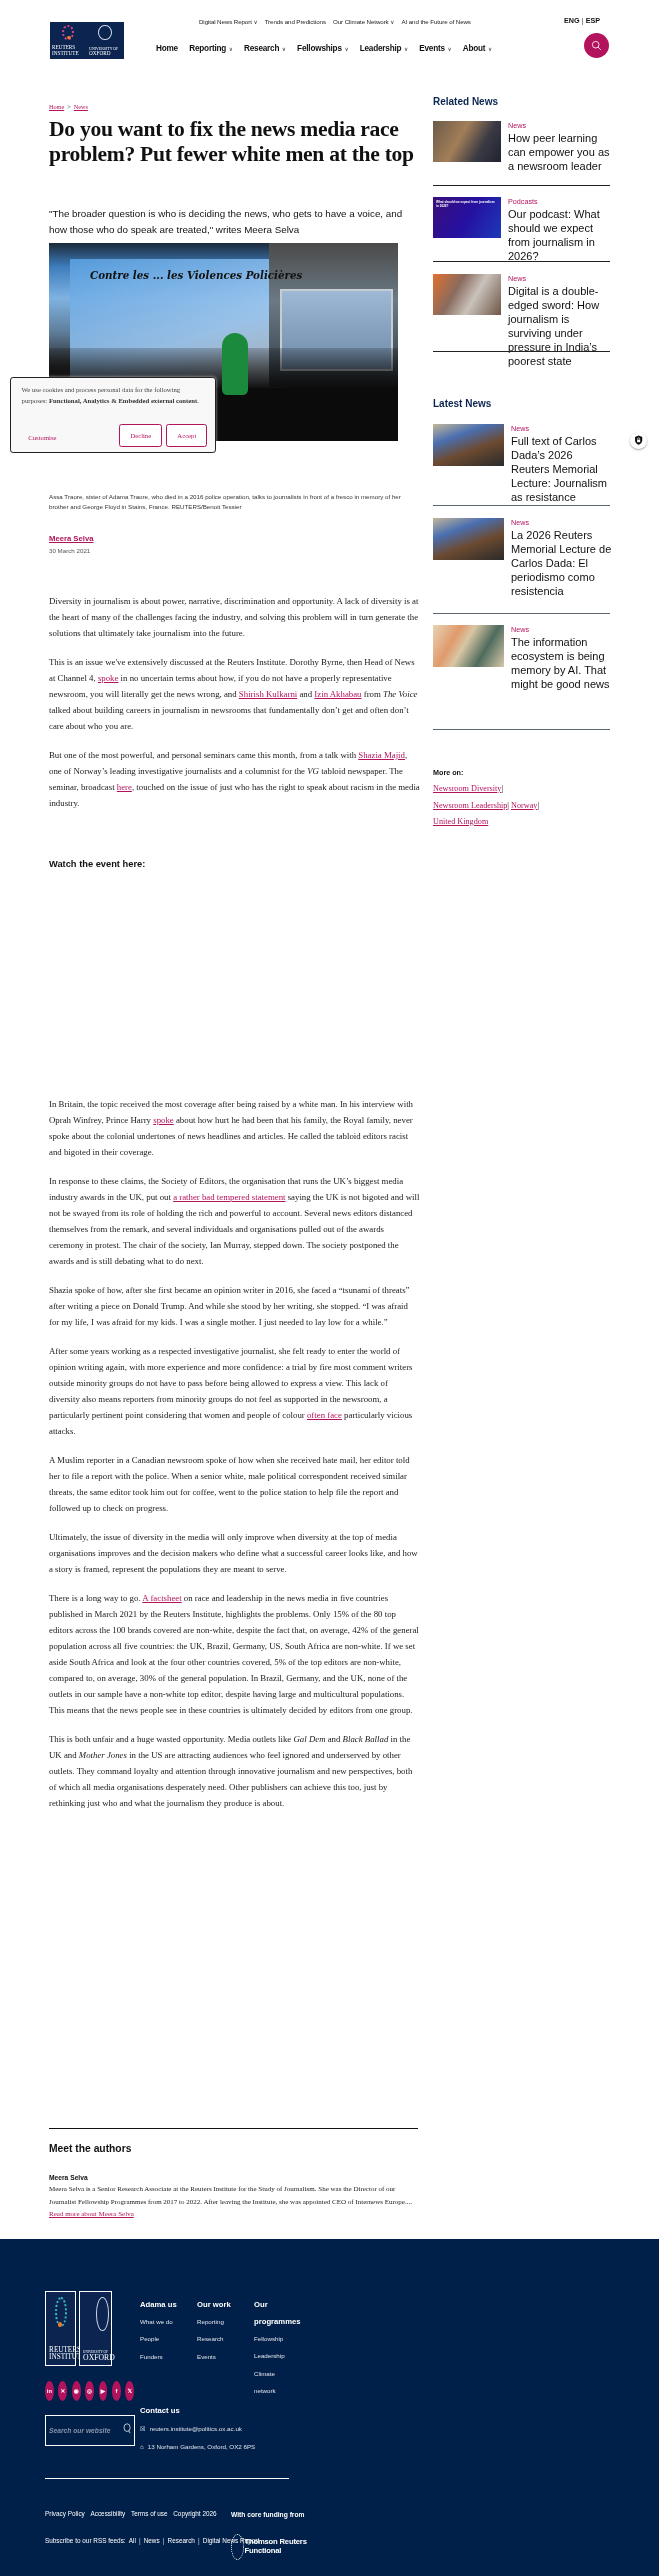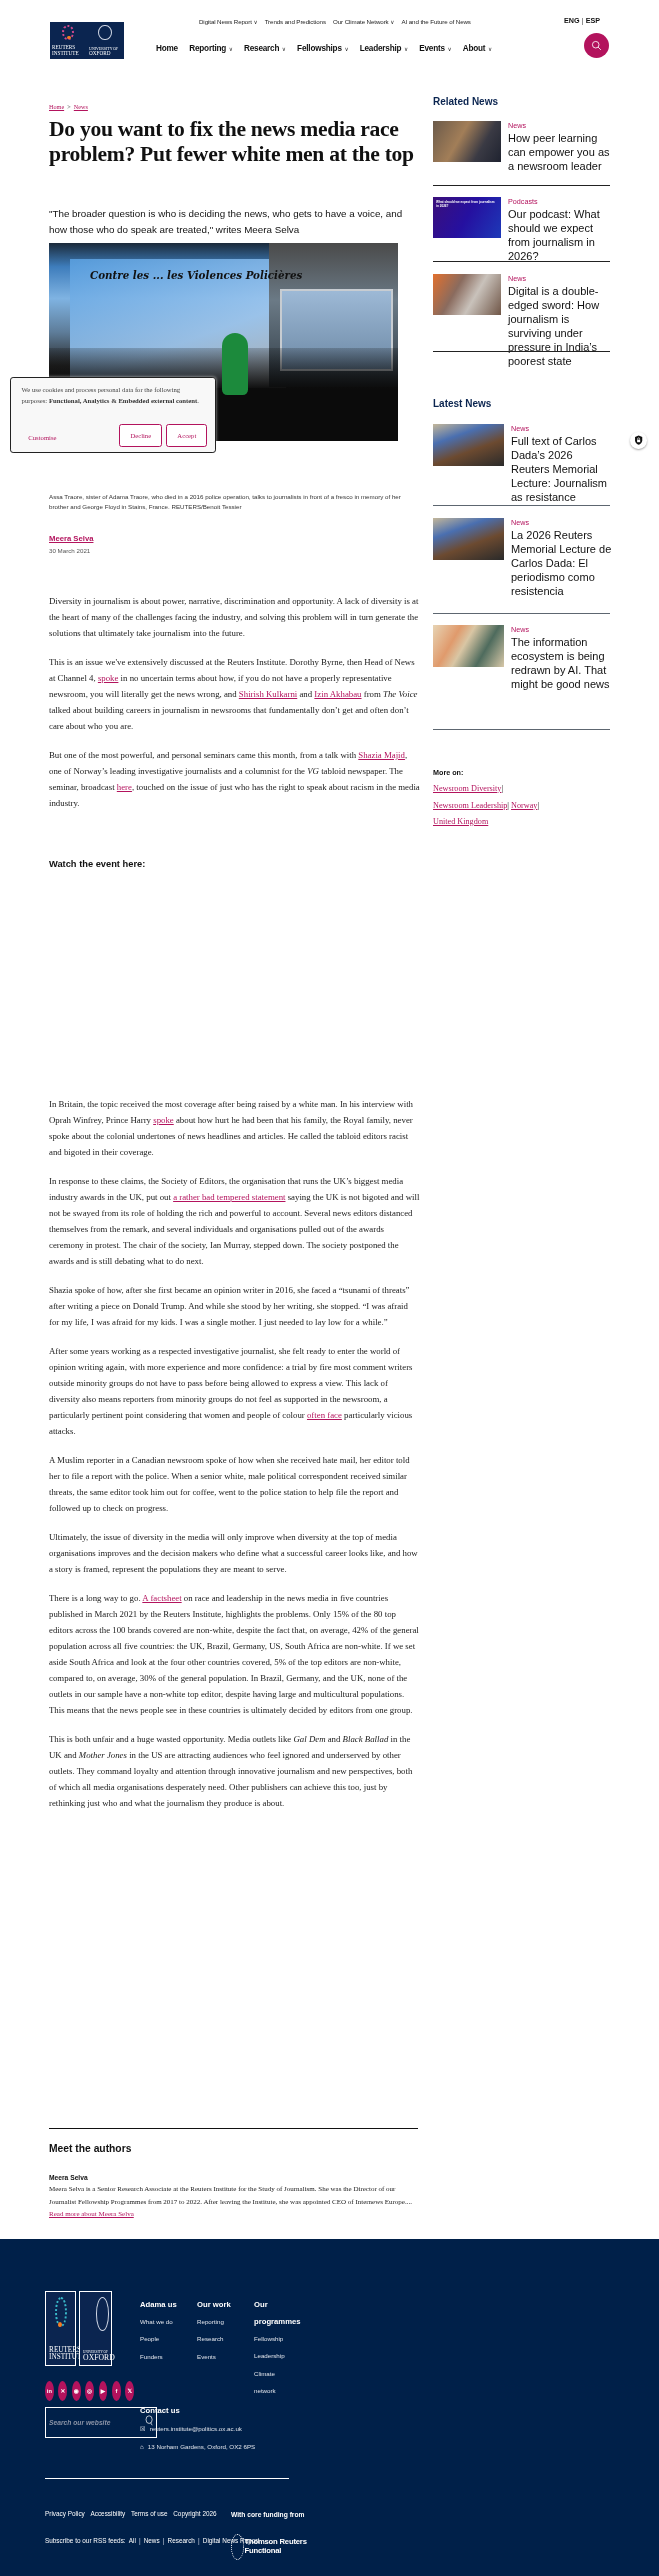--- a/index.html
+++ b/index.html
@@ -78,21 +78,21 @@
   .footer { position: absolute; top: 2239px; left: 0; width: 659px; height: 342px; background: #002049; color: #fff; }
   .f-logo { position: absolute; top: 52px; height: 75px; border: 0.8px solid #fff; background: #0b2550; color: #fff; font-family: "Liberation Serif", serif; padding: 3.1px; display:flex; flex-direction:column; justify-content:flex-end; }
   .f-logo-ri { left: 45px; width: 31px; font-size: 7.2px; line-height: 7.7px; }
   .f-logo-ox { left: 79px; width: 33px; font-size: 3.3px; }
   .f-logo-ox .big { font-size: 7.7px; line-height: 8.2px; }
   .f-logo .dots { position:absolute; top:5.2px; left:8.8px; width:12.4px; height:30px; border-radius:50%; border:2.6px dotted #38b8c8; }
   .f-logo .dots::after { content:""; position:absolute; bottom:-1.5px; left:1.5px; width:4.1px; height:5.2px; border-radius:50%; background:#f47b20; }
   .f-logo .seal { position:absolute; top:5.2px; left:16px; width:13.4px; height:34px; border:0.8px solid #cfd6e4; border-radius:50%; }
   .social { position: absolute; top: 142px; left: 45px; display: flex; gap: 4.6px; }
   .social .s { width: 8.8px; height: 20px; border-radius: 50%; background: #b3135d; display: flex; align-items: center; justify-content: center; font-size: 5.7px; font-weight: bold; color: #fff; }
-  .f-search { position: absolute; top: 168px; left: 45px; width: 112px; height: 31px; border: 0.8px solid #fff; }
+  .f-search { position: absolute; top: 176px; left: 45px; width: 90px; height: 31px; border: 0.8px solid #fff; }
   .f-search input { position: absolute; left: 3.1px; top: 8.2px; width: 70px; height: 13.4px; background: transparent; border: none; color: #fff; font-style: italic; font-size: 6.7px; font-family: "Liberation Sans", sans-serif; outline: none; }
   .f-search input::placeholder { color: #8a93a6; font-weight: bold; }
   .f-search .icon { position: absolute; right: 3.1px; top: 7.2px; }
   .f-col { position: absolute; top: 57px; }
   .f-col h4 { font-size: 7.7px; font-weight: bold; color: #fff; line-height: 17px; }
   .f-col a { display: block; color: #dfe3ea; text-decoration: none; font-size: 6.2px; line-height: 17.3px; }
   .f-contact { position: absolute; top: 167px; left: 140px; }
   .f-contact h4 { font-size: 7.7px; font-weight: bold; color: #fff; }
   .f-contact .row { display: flex; align-items: center; gap: 4.1px; font-size: 6.2px; color: #dfe3ea; margin-top: 10.3px; }
   .f-rule { position: absolute; top: 239px; left: 45px; width: 244px; height: 1px; background: #fff; }
@@ -240,21 +240,21 @@
 </div>
 <div class="side-item latest" style="top:518px;">
   <div class="thumb" style="background:linear-gradient(160deg,#c4b79a,#4a6fb0 30%,#6c4a30 60%,#2a2a2a);"></div>
   <div class="cat">News</div>
   <div class="ttl">La 2026 Reuters Memorial Lecture de Carlos Dada: El periodismo como resistencia</div>
   <div class="rule" style="top:95px;"></div>
 </div>
 <div class="side-item latest" style="top:625px;">
   <div class="thumb" style="background:linear-gradient(120deg,#e7d4b4,#e09a6c 30%,#d9c6a4 45%,#4e6b5d 70%,#d8c8a8);"></div>
   <div class="cat">News</div>
-  <div class="ttl">The information ecosystem is being redrawn by AI. That might be good news</div>
+  <div class="ttl">The information ecosystem is being memory by AI. That might be good news</div>
   <div class="rule" style="top:104px;"></div>
 </div>
 
 <div class="lock-badge">
   <svg width="9.3" height="10.3" viewBox="0 0 18 20">
       <path d="M9 1 L16 4 V10 C16 15 12 18 9 19 C6 18 2 15 2 10 V4 Z" fill="#111"></path>
       <rect x="6" y="9" width="6" height="5" fill="#fff"></rect>
       <path d="M7 9 V7.5 A2 2 0 0 1 11 7.5 V9" stroke="#fff" stroke-width="1.3" fill="none"></path>
     </svg>
 </div>

